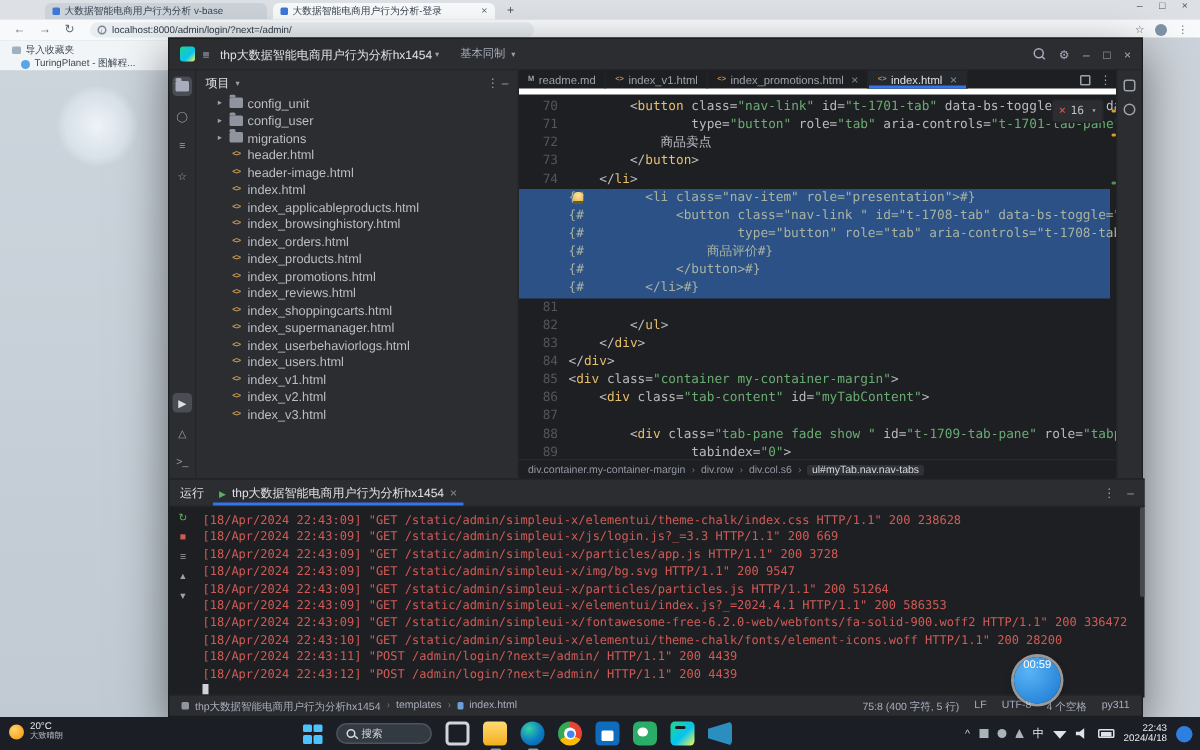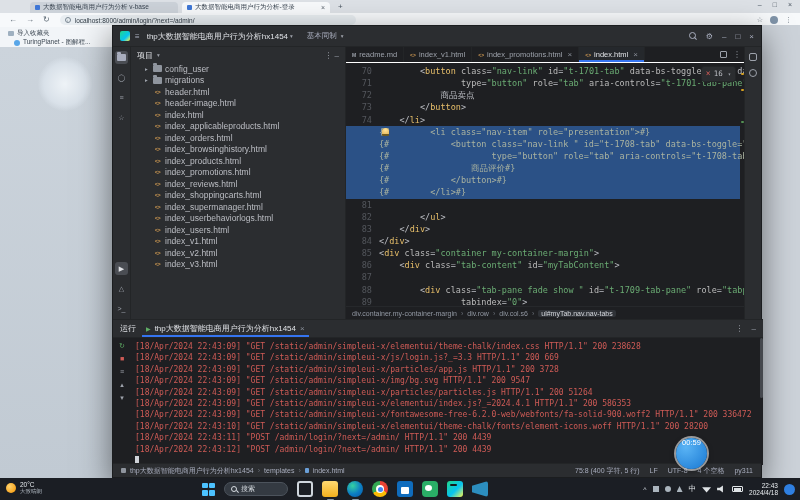--- a/index.html
+++ b/index.html
@@ -64,21 +64,21 @@
 .phead .spacer{margin-left:auto}
 .tree{position:absolute;top:16px;left:0;right:0;bottom:0;overflow:hidden;padding-left:12px}
 .trow{height:11.5px;display:flex;align-items:center;gap:3px;font-size:8.5px;color:#bcbec4;white-space:nowrap}
 .chev{width:7px;font-size:5.5px;color:#9da2ab;text-align:center;flex:0 0 auto}
 .fold{width:9px;height:7px;background:#8f959e;border-radius:1px;position:relative;flex:0 0 auto}
 .fold::before{content:'';position:absolute;top:-2px;left:0;width:4px;height:2px;background:#8f959e;border-radius:1px 1px 0 0}
 .ficon{font-size:5.5px;color:#d09a52;width:9px;text-align:center;letter-spacing:-.5px;flex:0 0 auto;font-weight:bold}
 
 
 .epane{position:absolute;left:233px;top:21px;width:400px;height:272px;background:#1e1f22}
-.etabsbar{position:absolute;top:0;left:0;right:0;height:16px;border-bottom:1px solid #ffffff;display:flex;align-items:center;background:#1e1f22}
+.etabsbar{position:absolute;top:0;left:0;right:0;height:16px;border-bottom:4px solid #ffffff;display:flex;align-items:center;background:#1e1f22}
 .etabs{display:flex;height:100%}
 .etab{display:flex;align-items:center;gap:3px;padding:0 6px;font-size:7.5px;color:#9da2ab;white-space:nowrap;border-right:1px solid #232527}
 .etab.active{background:#25282c;color:#dfe1e5;box-shadow:inset 0 -2px 0 #3574f0}
 .ticon{font-size:5px;color:#d09a52;font-weight:bold}
 .ticon.md{color:#9da2ab}
 .etab .tclose{color:#888d97;font-size:8px;margin-left:2px}
 .etabs-right{margin-left:auto;display:flex;gap:6px;padding-right:5px;color:#9da2ab;font-size:8px;align-items:center}
 .splitsq{width:7px;height:7px;border:1px solid #9da2ab;border-radius:1px}
 .codewrap{position:absolute;top:16px;left:0;width:100%;height:243px;overflow:hidden;font-family:"DejaVu Sans Mono",monospace;font-size:8.5px;line-height:12.15px}
 .gutter{position:absolute;left:0;top:2px;width:26px;text-align:right;color:#53565c}
@@ -265,20 +265,25 @@
         <span>项目</span>
         <span class="caret">▾</span>
         <span class="spacer"></span>
         <span class="hic">⋮</span>
         <span class="hic">–</span>
       </div>
       <div class="tree">
           <div class="trow">
             <span class="chev">▸</span>
             <span class="fold"></span>
+            <span class="tname">config_unit</span>
+          </div>
+          <div class="trow">
+            <span class="chev">▸</span>
+            <span class="fold"></span>
             <span class="tname">config_user</span>
           </div>
           <div class="trow">
             <span class="chev">▸</span>
             <span class="fold"></span>
             <span class="tname">migrations</span>
           </div>
           <div class="trow">
             <span class="chev"></span>
             <span class="ficon">&lt;&gt;</span>
@@ -295,26 +300,26 @@
             <span class="tname">index.html</span>
           </div>
           <div class="trow">
             <span class="chev"></span>
             <span class="ficon">&lt;&gt;</span>
             <span class="tname">index_applicableproducts.html</span>
           </div>
           <div class="trow">
             <span class="chev"></span>
             <span class="ficon">&lt;&gt;</span>
+            <span class="tname">index_browsinghistory.html</span>
+          </div>
+          <div class="trow">
+            <span class="chev"></span>
+            <span class="ficon">&lt;&gt;</span>
             <span class="tname">index_orders.html</span>
-          </div>
-          <div class="trow">
-            <span class="chev"></span>
-            <span class="ficon">&lt;&gt;</span>
-            <span class="tname">index_browsinghistory.html</span>
           </div>
           <div class="trow">
             <span class="chev"></span>
             <span class="ficon">&lt;&gt;</span>
             <span class="tname">index_products.html</span>
           </div>
           <div class="trow">
             <span class="chev"></span>
             <span class="ficon">&lt;&gt;</span>
             <span class="tname">index_promotions.html</span>

